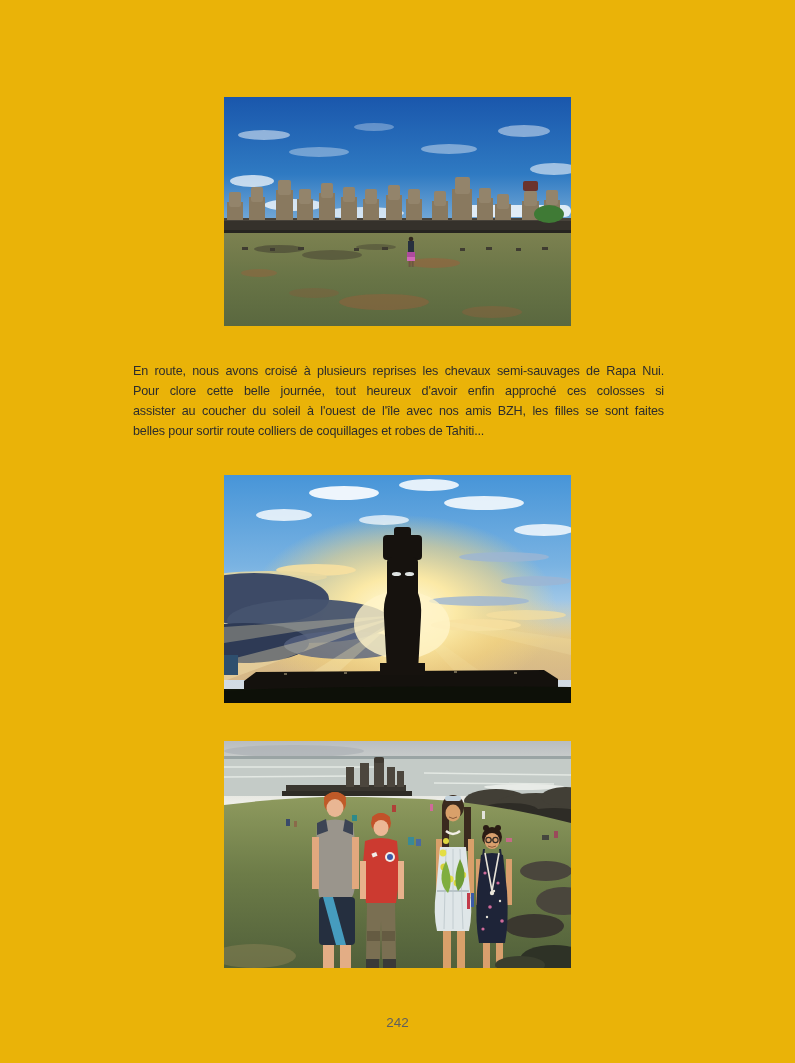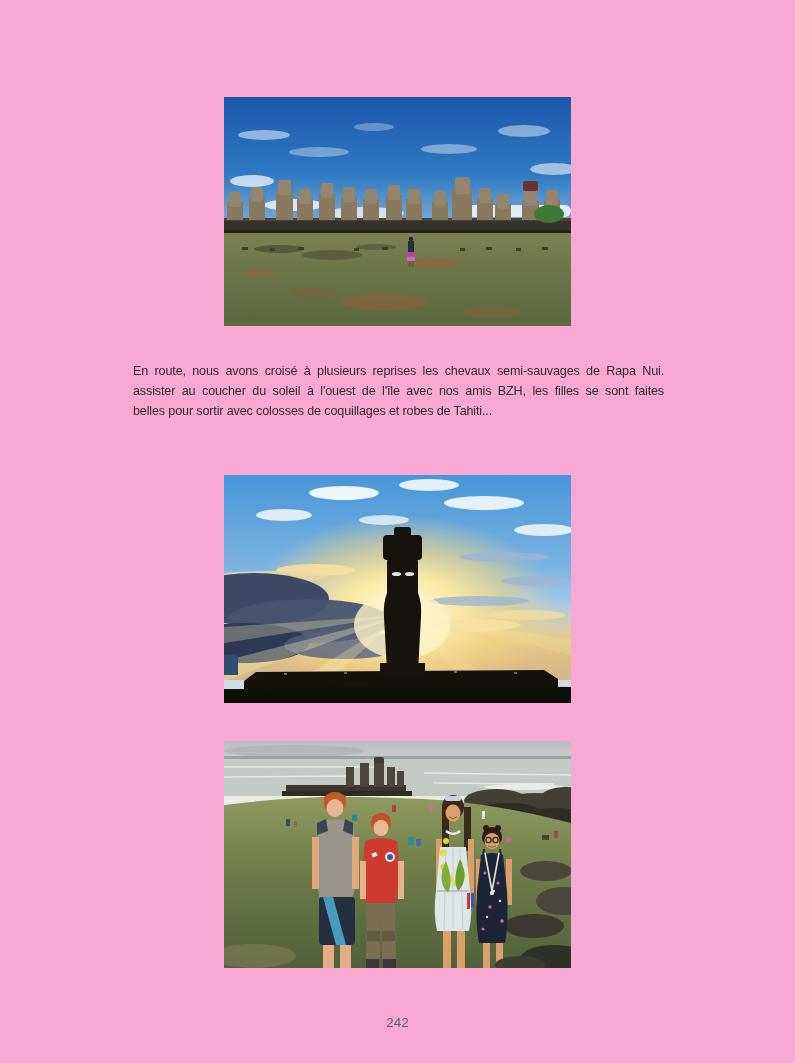--- a/index.html
+++ b/index.html
@@ -1,17 +1,17 @@
 <!DOCTYPE html>
 <html><head>
 <meta charset="utf-8">
 <style>
   html,body { margin:0; padding:0; background:#ffffff; }
   .page {
-    position:relative; width:795px; height:1063px; background:#f9a8d4;
+    position:relative; width:795px; height:1063px; background:#eab308;
     font-family:"Liberation Sans", sans-serif; overflow:hidden;
   }
   .photo { position:absolute; overflow:hidden; background:#dddddd; }
   .photo svg { display:block; width:100%; height:100%; }
   .photo1 { left:224px; top:97px;  width:347px; height:229px; }
   .photo2 { left:224px; top:475px; width:347px; height:228px; }
   .photo3 { left:224px; top:741px; width:347px; height:227px; }
   .paragraph {
     position:absolute; left:133px; top:361px; width:531px;
     color:#2d2d2d; font-size:12.6px; line-height:20px; letter-spacing:-0.15px;
@@ -154,22 +154,23 @@
         <rect x="183" y="155" width="8" height="6" fill="#ae4b9e"></rect>
         <rect x="183" y="160" width="8" height="4" fill="#d06ab8"></rect>
         <rect x="184.6" y="164" width="2" height="6" fill="#6b5742"></rect>
           <rect x="187.6" y="164" width="2" height="6" fill="#6b5742"></rect>
       </g>
     </svg>
   </figure>
 
   <div class="paragraph">
     <div class="pline">En route, nous avons croisé à plusieurs reprises les chevaux semi-sauvages de Rapa Nui.</div>
+    <div class="pline">Pour clore cette belle journée, tout heureux d'avoir enfin approché ces colosses si</div>
     <div class="pline">assister au coucher du soleil à l'ouest de l'île avec nos amis BZH, les filles se sont faites</div>
-    <div class="pline last">belles pour sortir avec colosses de coquillages et robes de Tahiti...</div>
+    <div class="pline last">belles pour sortir route colliers de coquillages et robes de Tahiti...</div>
   </div>
 
   <figure class="photo photo2" style="margin:0">
     <svg viewBox="0 0 347 228" preserveAspectRatio="none">
       <defs>
         <linearGradient id="p2sky" x1="0" y1="0" x2="0" y2="1">
           <stop offset="0" stop-color="#4795d8"></stop>
             <stop offset="0.4" stop-color="#7ab3e2"></stop>
             <stop offset="0.7" stop-color="#c3daec"></stop>
             <stop offset="1" stop-color="#d8dce0"></stop>

